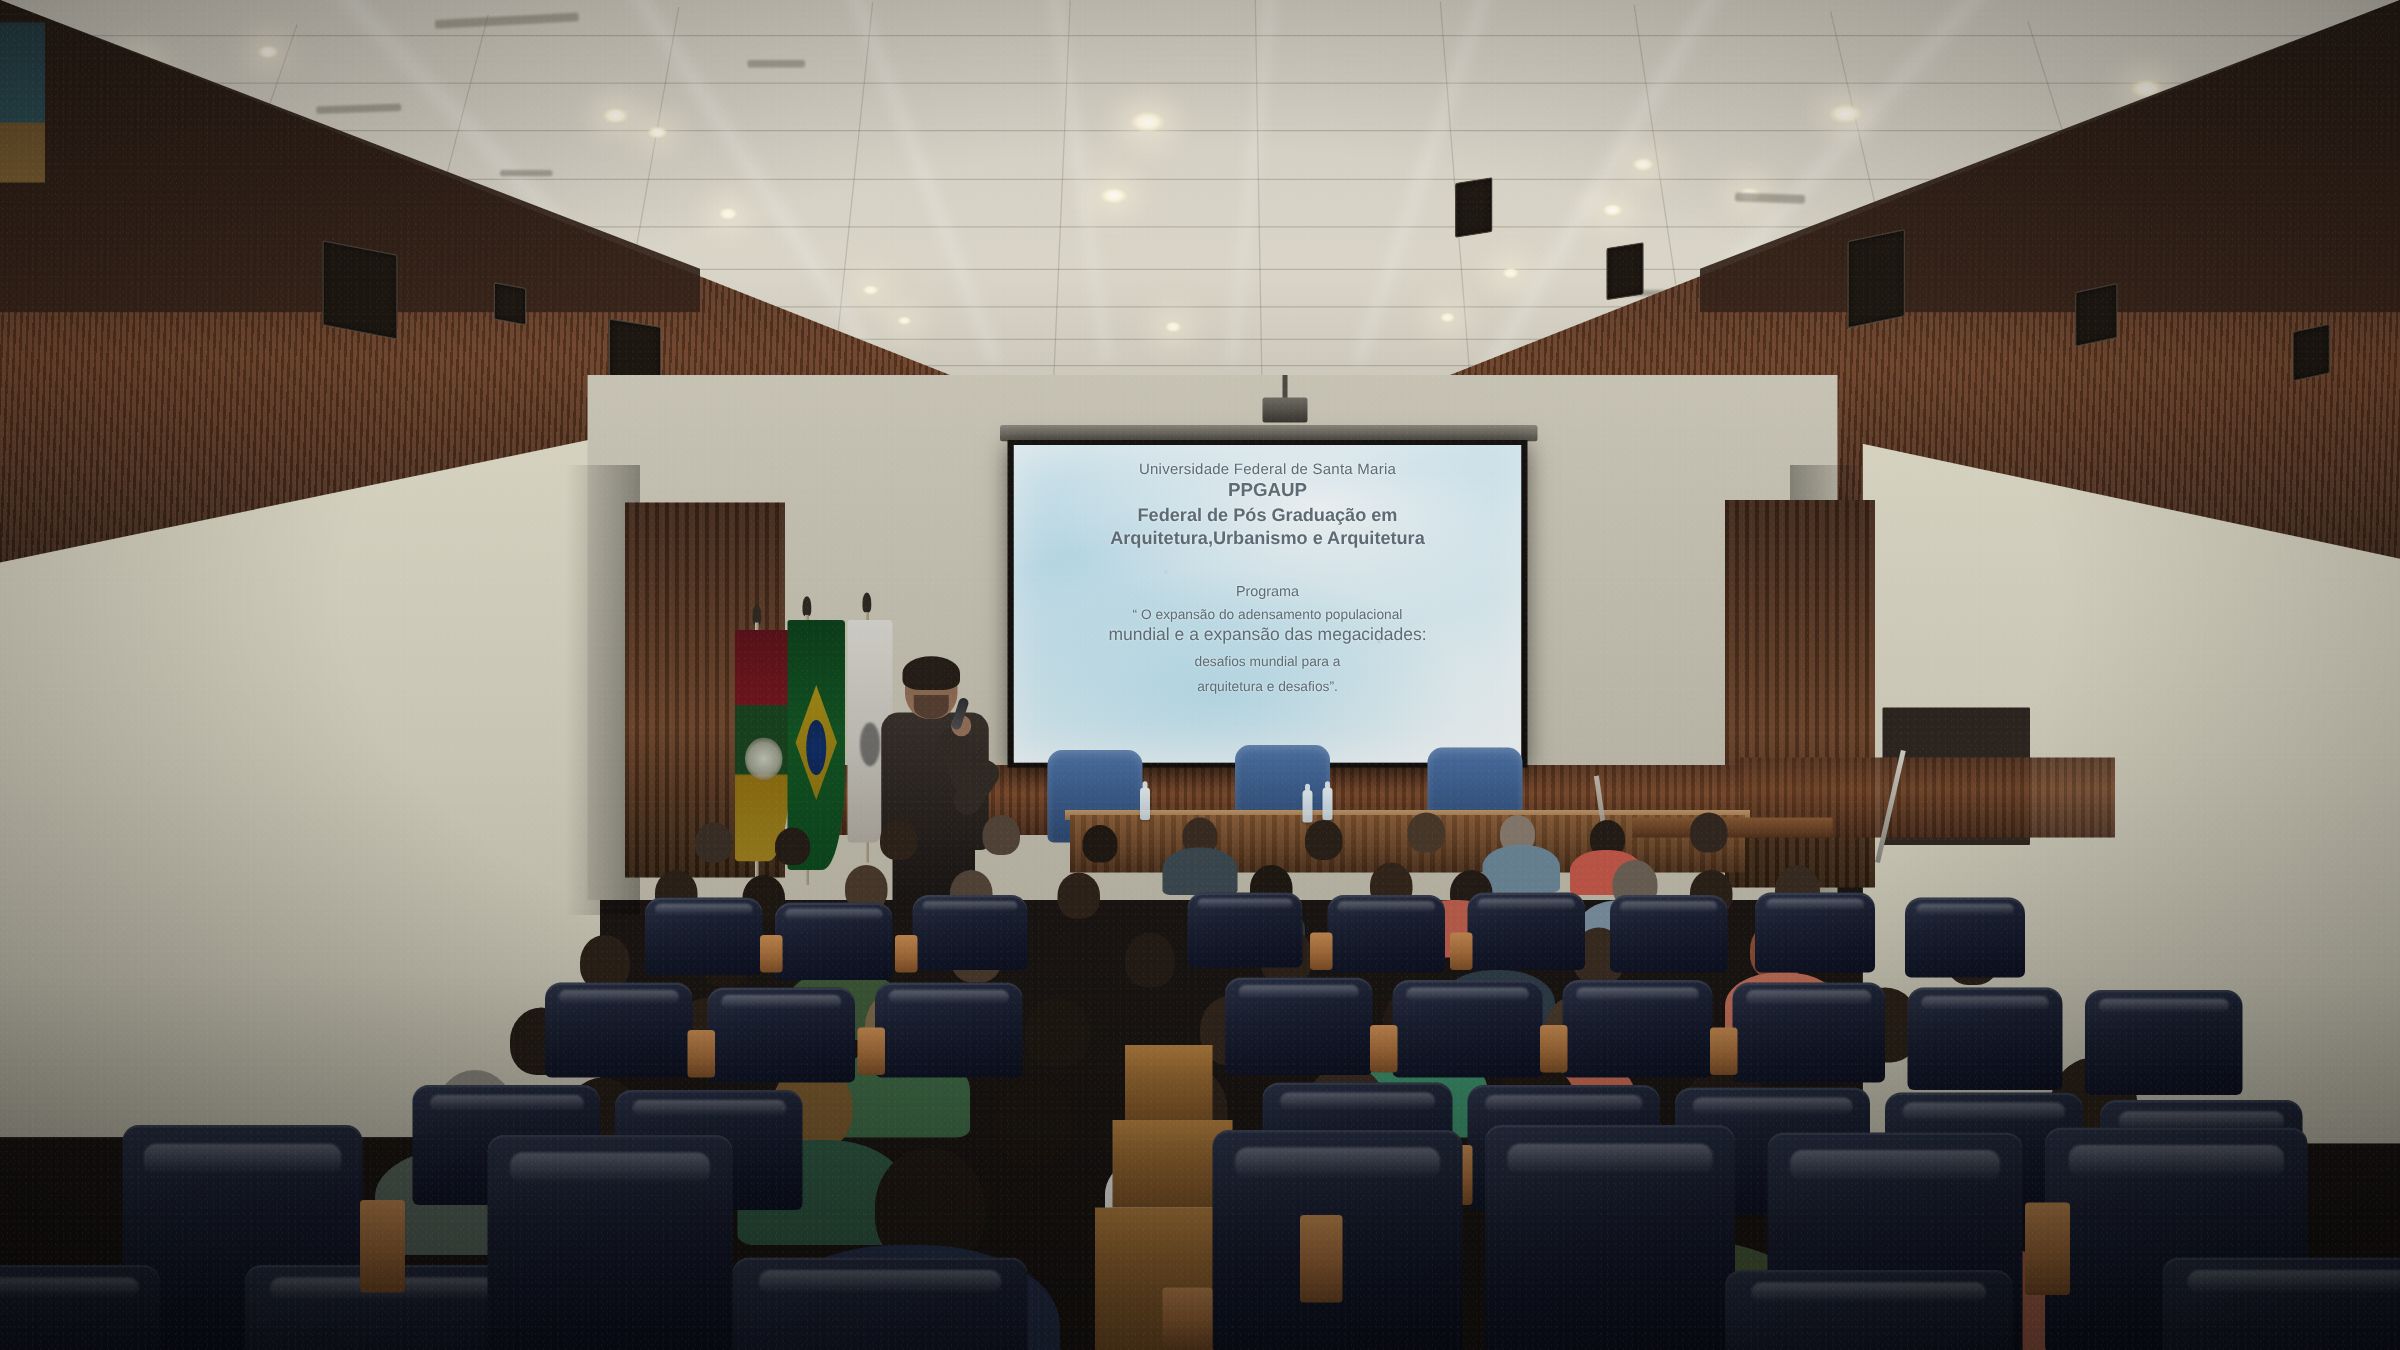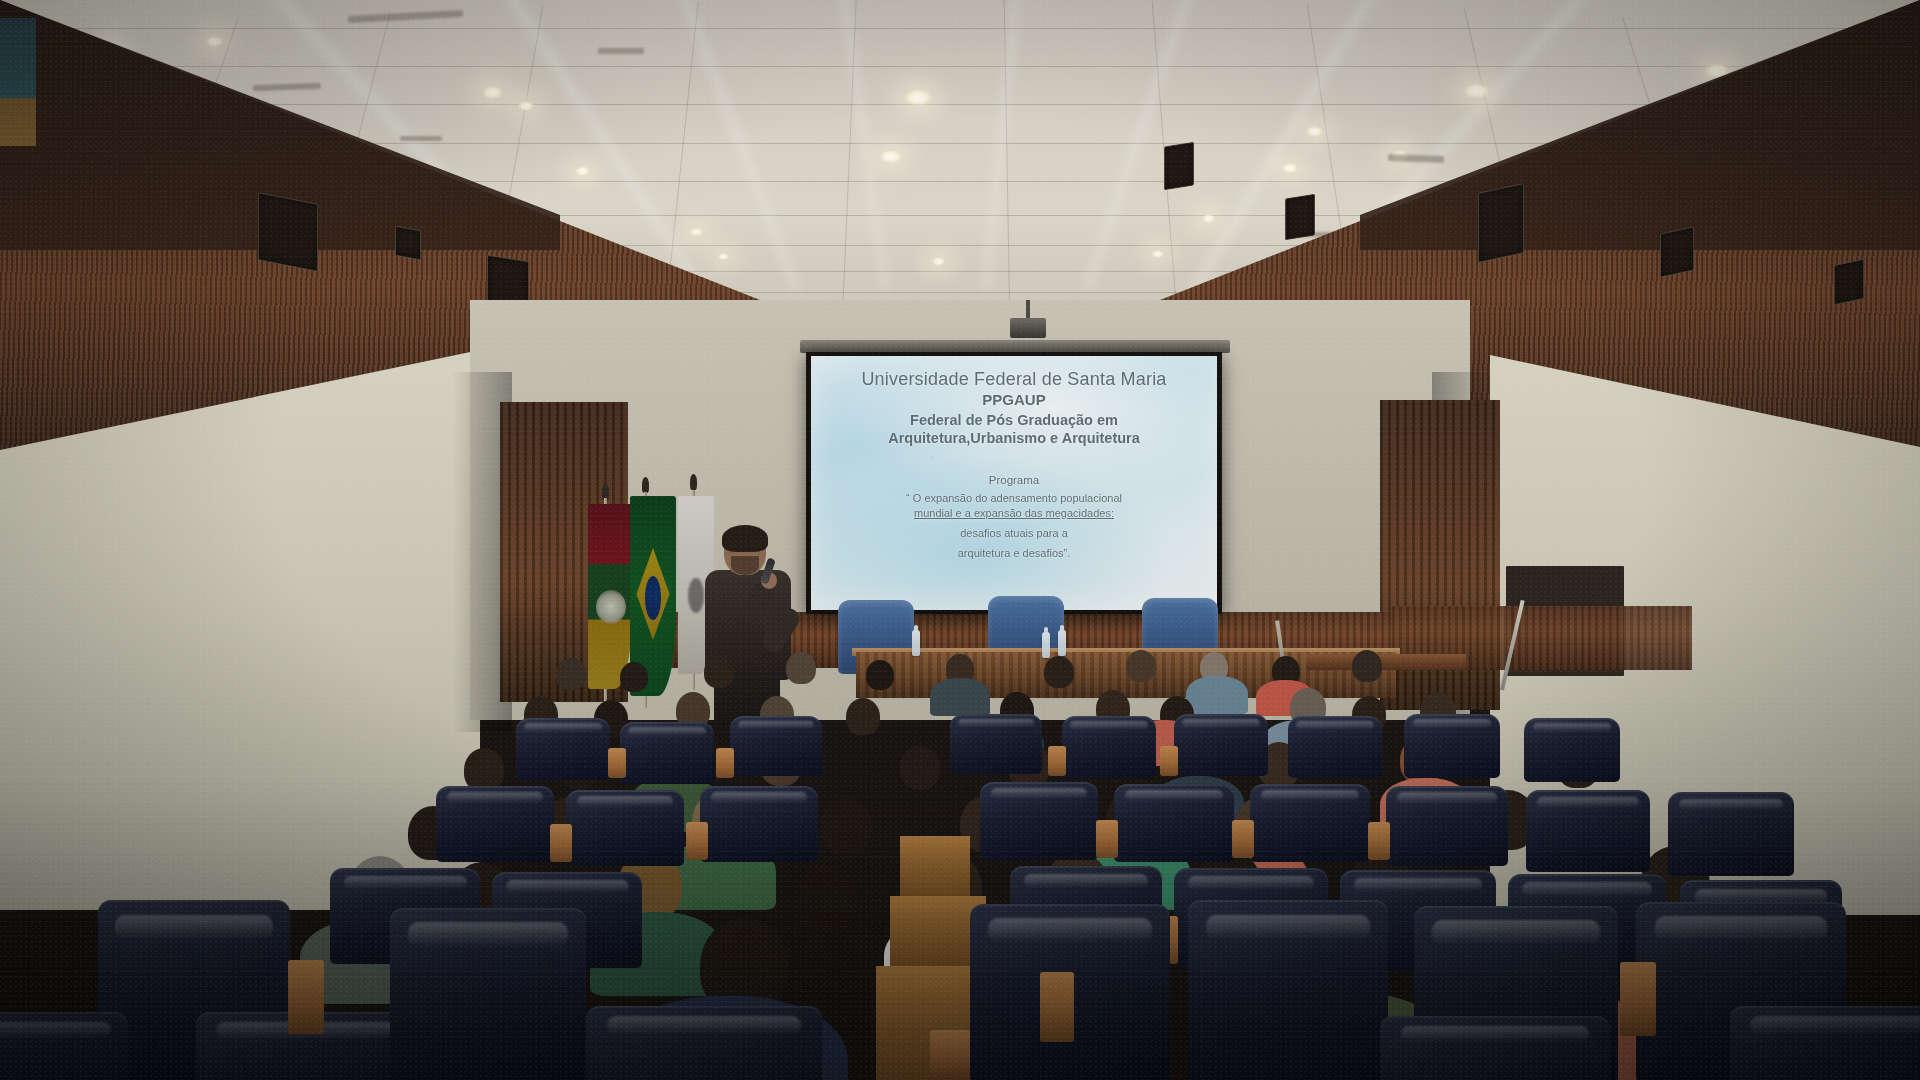--- a/index.html
+++ b/index.html
@@ -97,27 +97,27 @@
   .screen::after{
     content:""; position:absolute; inset:0; pointer-events:none;
     background:
       radial-gradient(circle at 72% 62%, rgba(90,140,165,.14) 0 1px, transparent 2px),
       radial-gradient(circle at 30% 40%, rgba(90,140,165,.10) 0 1px, transparent 2px);
     opacity:.9;
   }
   .sl-line { color:#5d6b74; text-align:center; line-height:1.12;
              text-shadow:0 0 2px rgba(255,255,255,.8); position:relative; z-index:2;
              white-space:nowrap; }
-  .sl-univ  { font-size:18px; font-weight:400; letter-spacing:.2px; }
+  .sl-univ  { font-size:12px; font-weight:400; letter-spacing:.2px; }
   .sl-ppg   { font-size:15px; font-weight:700; margin-top:3px; }
   .sl-prog  { font-size:14.5px; font-weight:700; margin-top:3px; }
   .sl-arq   { font-size:14.5px; font-weight:700; margin-top:2px; }
   .sl-pal   { font-size:11.5px; font-weight:400; margin-top:28px; }
   .sl-q     { font-size:11px; font-weight:400; margin-top:5px; }
-  .sl-q2    { font-size:11px; font-weight:400; margin-top:2px;text-decoration:underline; }
+  .sl-q2    { font-size:14px; font-weight:400; margin-top:2px; }
   .sl-q3    { font-size:11px; font-weight:400; margin-top:8px; }
   .sl-q4    { font-size:11px; font-weight:400; margin-top:8px; }
 
   .projector { position:absolute; left:1010px; top:318px; width:36px; height:20px;
                background:linear-gradient(180deg,#6f6c64,#35332e); border-radius:2px; }
   .projector-arm { position:absolute; left:1026px; top:300px; width:4px; height:20px;
                    background:#4a4741; }
 
   
   .flag { position:absolute; transform-origin:top center; }
@@ -345,21 +345,21 @@
 
   <div class="screen-frame">
     <div class="screen">
       <div class="sl-line sl-univ">Universidade Federal de Santa Maria</div>
       <div class="sl-line sl-ppg">PPGAUP</div>
       <div class="sl-line sl-prog">Federal de Pós Graduação em</div>
       <div class="sl-line sl-arq">Arquitetura,Urbanismo e Arquitetura</div>
       <div class="sl-line sl-pal">Programa</div>
       <div class="sl-line sl-q">“ O expansão do adensamento populacional</div>
       <div class="sl-line sl-q2">mundial e a expansão das megacidades:</div>
-      <div class="sl-line sl-q3">desafios atuais para a</div>
+      <div class="sl-line sl-q3">desafios mundial para a</div>
       <div class="sl-line sl-q4">arquitetura e desafios”.</div>
     </div>
   </div>
 
   <div>
 
     <div class="flag" style="left:594px; top:498px;">
       <div class="finial" style="left:8px; top:-14px;"></div>
       <div class="pole" style="left:10px; top:0; height:210px;"></div>
       <div class="flag-cloth flag-rs" style="left:-6px; top:6px; width:44px; height:185px;"></div>

